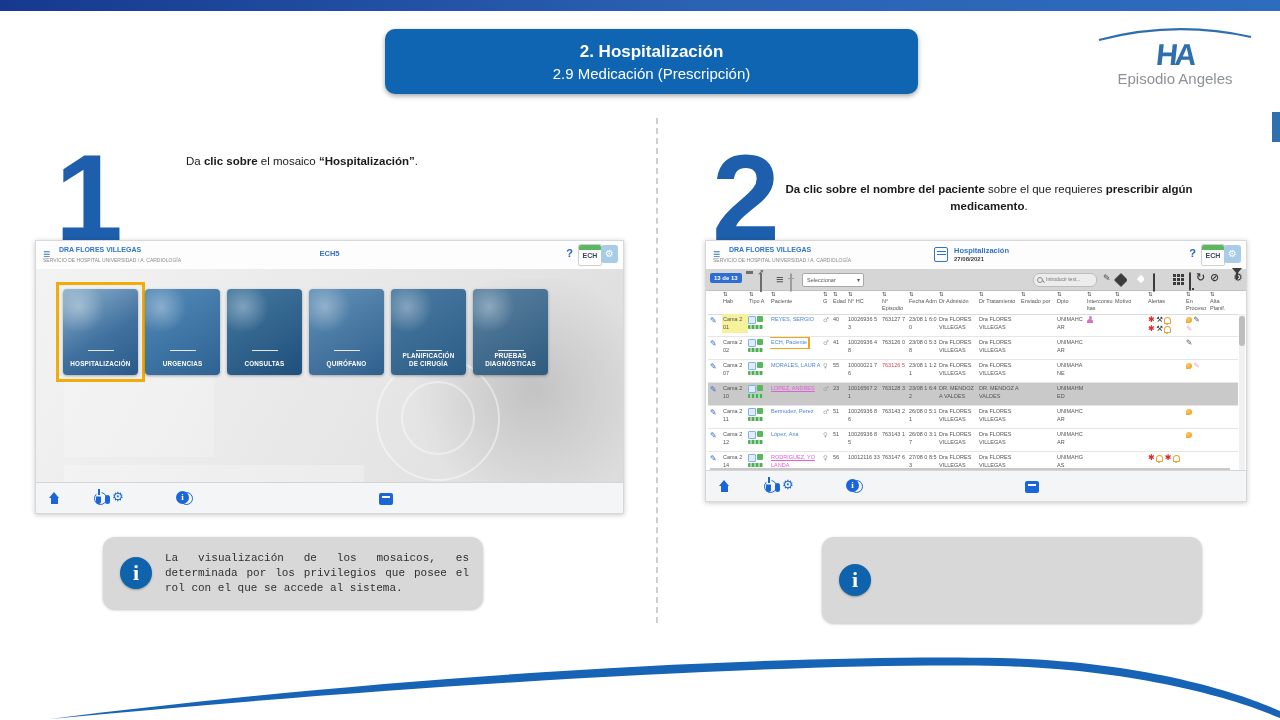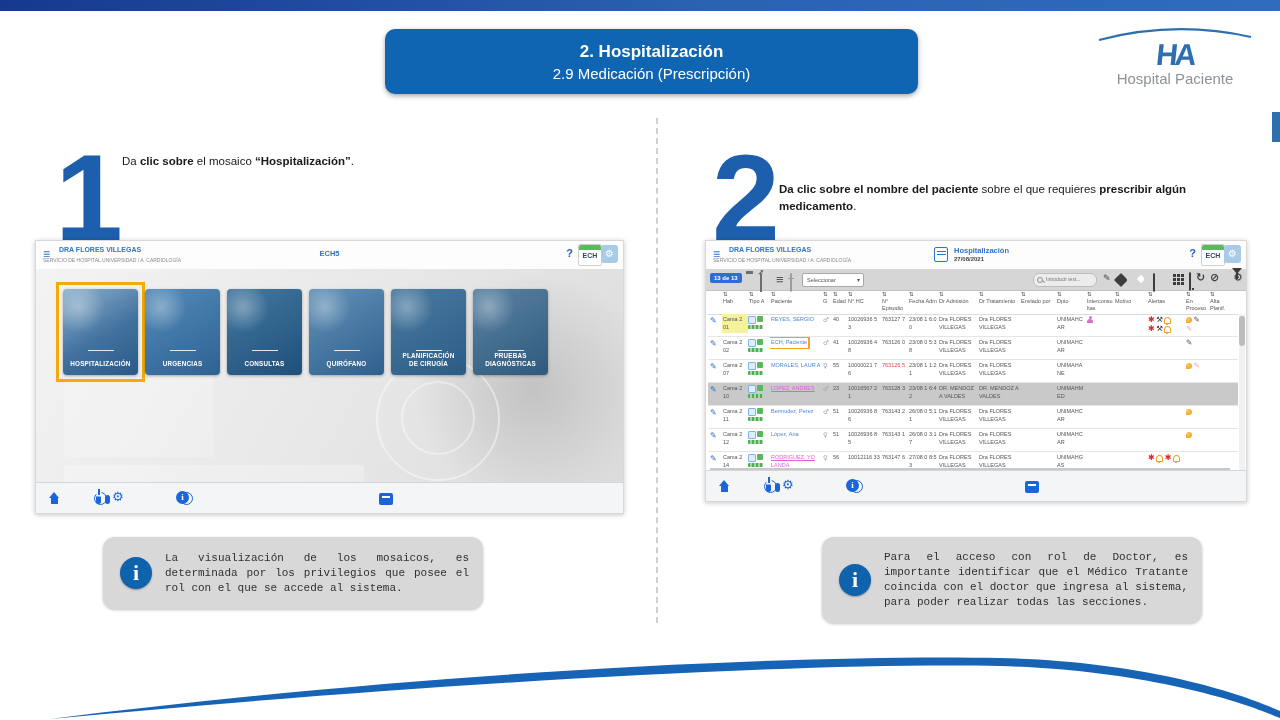--- a/index.html
+++ b/index.html
@@ -16,21 +16,21 @@
   .titlebox .t2{font-size:15px;font-weight:normal;}
   
   .ha-logo{position:absolute;right:15px;top:26px;width:180px;height:74px;text-align:center;}
   .ha-arc{display:block;margin:0 auto;}
   .ha-mono{font-size:30px;font-weight:800;color:#2e6fae;letter-spacing:-3px;line-height:26px;transform:skewX(-6deg);}
   .ha-name{font-size:15px;color:#8d9297;margin-top:2px;}
   
   .stepnum{position:absolute;font-size:122px;font-weight:bold;color:#1d5fad;line-height:92px;letter-spacing:-4px;}
   .stepnum.n1{left:55px;top:152px;}
   .stepnum.n2{left:712px;top:152px;}
-  .steptext{position:absolute;font-size:11.5px;color:#1a1a1a;line-height:1.45;}
+  .steptext{position:absolute;font-size:11.5px;color:#1a1a1a;line-height:1.45;text-align:center;}
   .steptext.s1{left:122px;top:153px;width:360px;}
   .steptext.s2{left:779px;top:151px;width:420px;margin-top:30px;}
   .steptext .b{font-weight:bold;}
   .divider{position:absolute;left:656px;top:118px;height:505px;width:0;border-left:2px dashed #cfcfcf;}
   .raccent{position:absolute;left:1272px;top:112px;width:8px;height:30px;background:#2e6fae;}
   
   .appwin{position:absolute;background:#fff;border:1px solid #d8d8d8;box-shadow:0 1px 5px rgba(0,0,0,.22);}
   .app1{left:35px;top:240px;width:587px;height:272px;}
   .app2{left:705px;top:240px;width:540px;height:260px;}
   .apphead{position:absolute;left:0;top:0;right:0;height:28px;background:#fdfdfd;border-bottom:1px solid #e8e8e8;}
@@ -183,21 +183,21 @@
   <div class="titlebox">
     <div class="t1">2. Hospitalización</div>
     <div class="t2">2.9 Medicación (Prescripción)</div>
   </div>
 
   <div class="ha-logo">
     <svg class="ha-arc" width="160" height="16" viewBox="0 0 160 16">
       <path d="M4 14 Q 80 -6 156 11" fill="none" stroke="#2e6fae" stroke-width="2.2"></path>
     </svg>
     <div class="ha-mono">HA</div>
-    <div class="ha-name">Hospital Paciente</div>
+    <div class="ha-name">Episodio Angeles</div>
   </div>
 
   <div class="stepnum n1">1</div>
   <div class="steptext s1"><span>Da </span><span class="b">clic sobre</span><span> el mosaico </span><span class="b">“Hospitalización”</span><span>.</span></div>
 
   <div class="stepnum n2">2</div>
   <div class="steptext s2"><span class="b">Da clic sobre el nombre del paciente</span><span> sobre el que requieres </span><span class="b">prescribir algún medicamento</span><span>.</span></div>
 
   <div class="divider"></div>
   <div class="raccent"></div>
@@ -537,19 +537,18 @@
       <span class="f-ic ic-power" style="right:14px;"></span>
     </div>
   </div>
 
   <div class="infobox info1">
     <div class="info-ic">i</div>
     <div class="info-tx">La visualización de los mosaicos, es determinada por los privilegios que posee el rol con el que se accede al sistema.</div>
   </div>
   <div class="infobox info2">
     <div class="info-ic">i</div>
-    <div class="info-tx">Para el acceso con rol de Doctor, es importante identificar que el Médico Tratante coincida con el doctor que ingresa al sistema, para poder realizar todas las secciones.</div>
   </div>
 
   <svg class="swoosh" viewBox="0 0 1280 70" preserveAspectRatio="none">
     <path d="M50,69 C420,22 800,4 1000,8 C1140,11 1240,42 1282,62 L1282,69 C1240,50 1140,20 1000,16 C800,12 420,34 50,69 Z" fill="#1763b5"></path>
   </svg>
 </div>
 
 </body></html>

